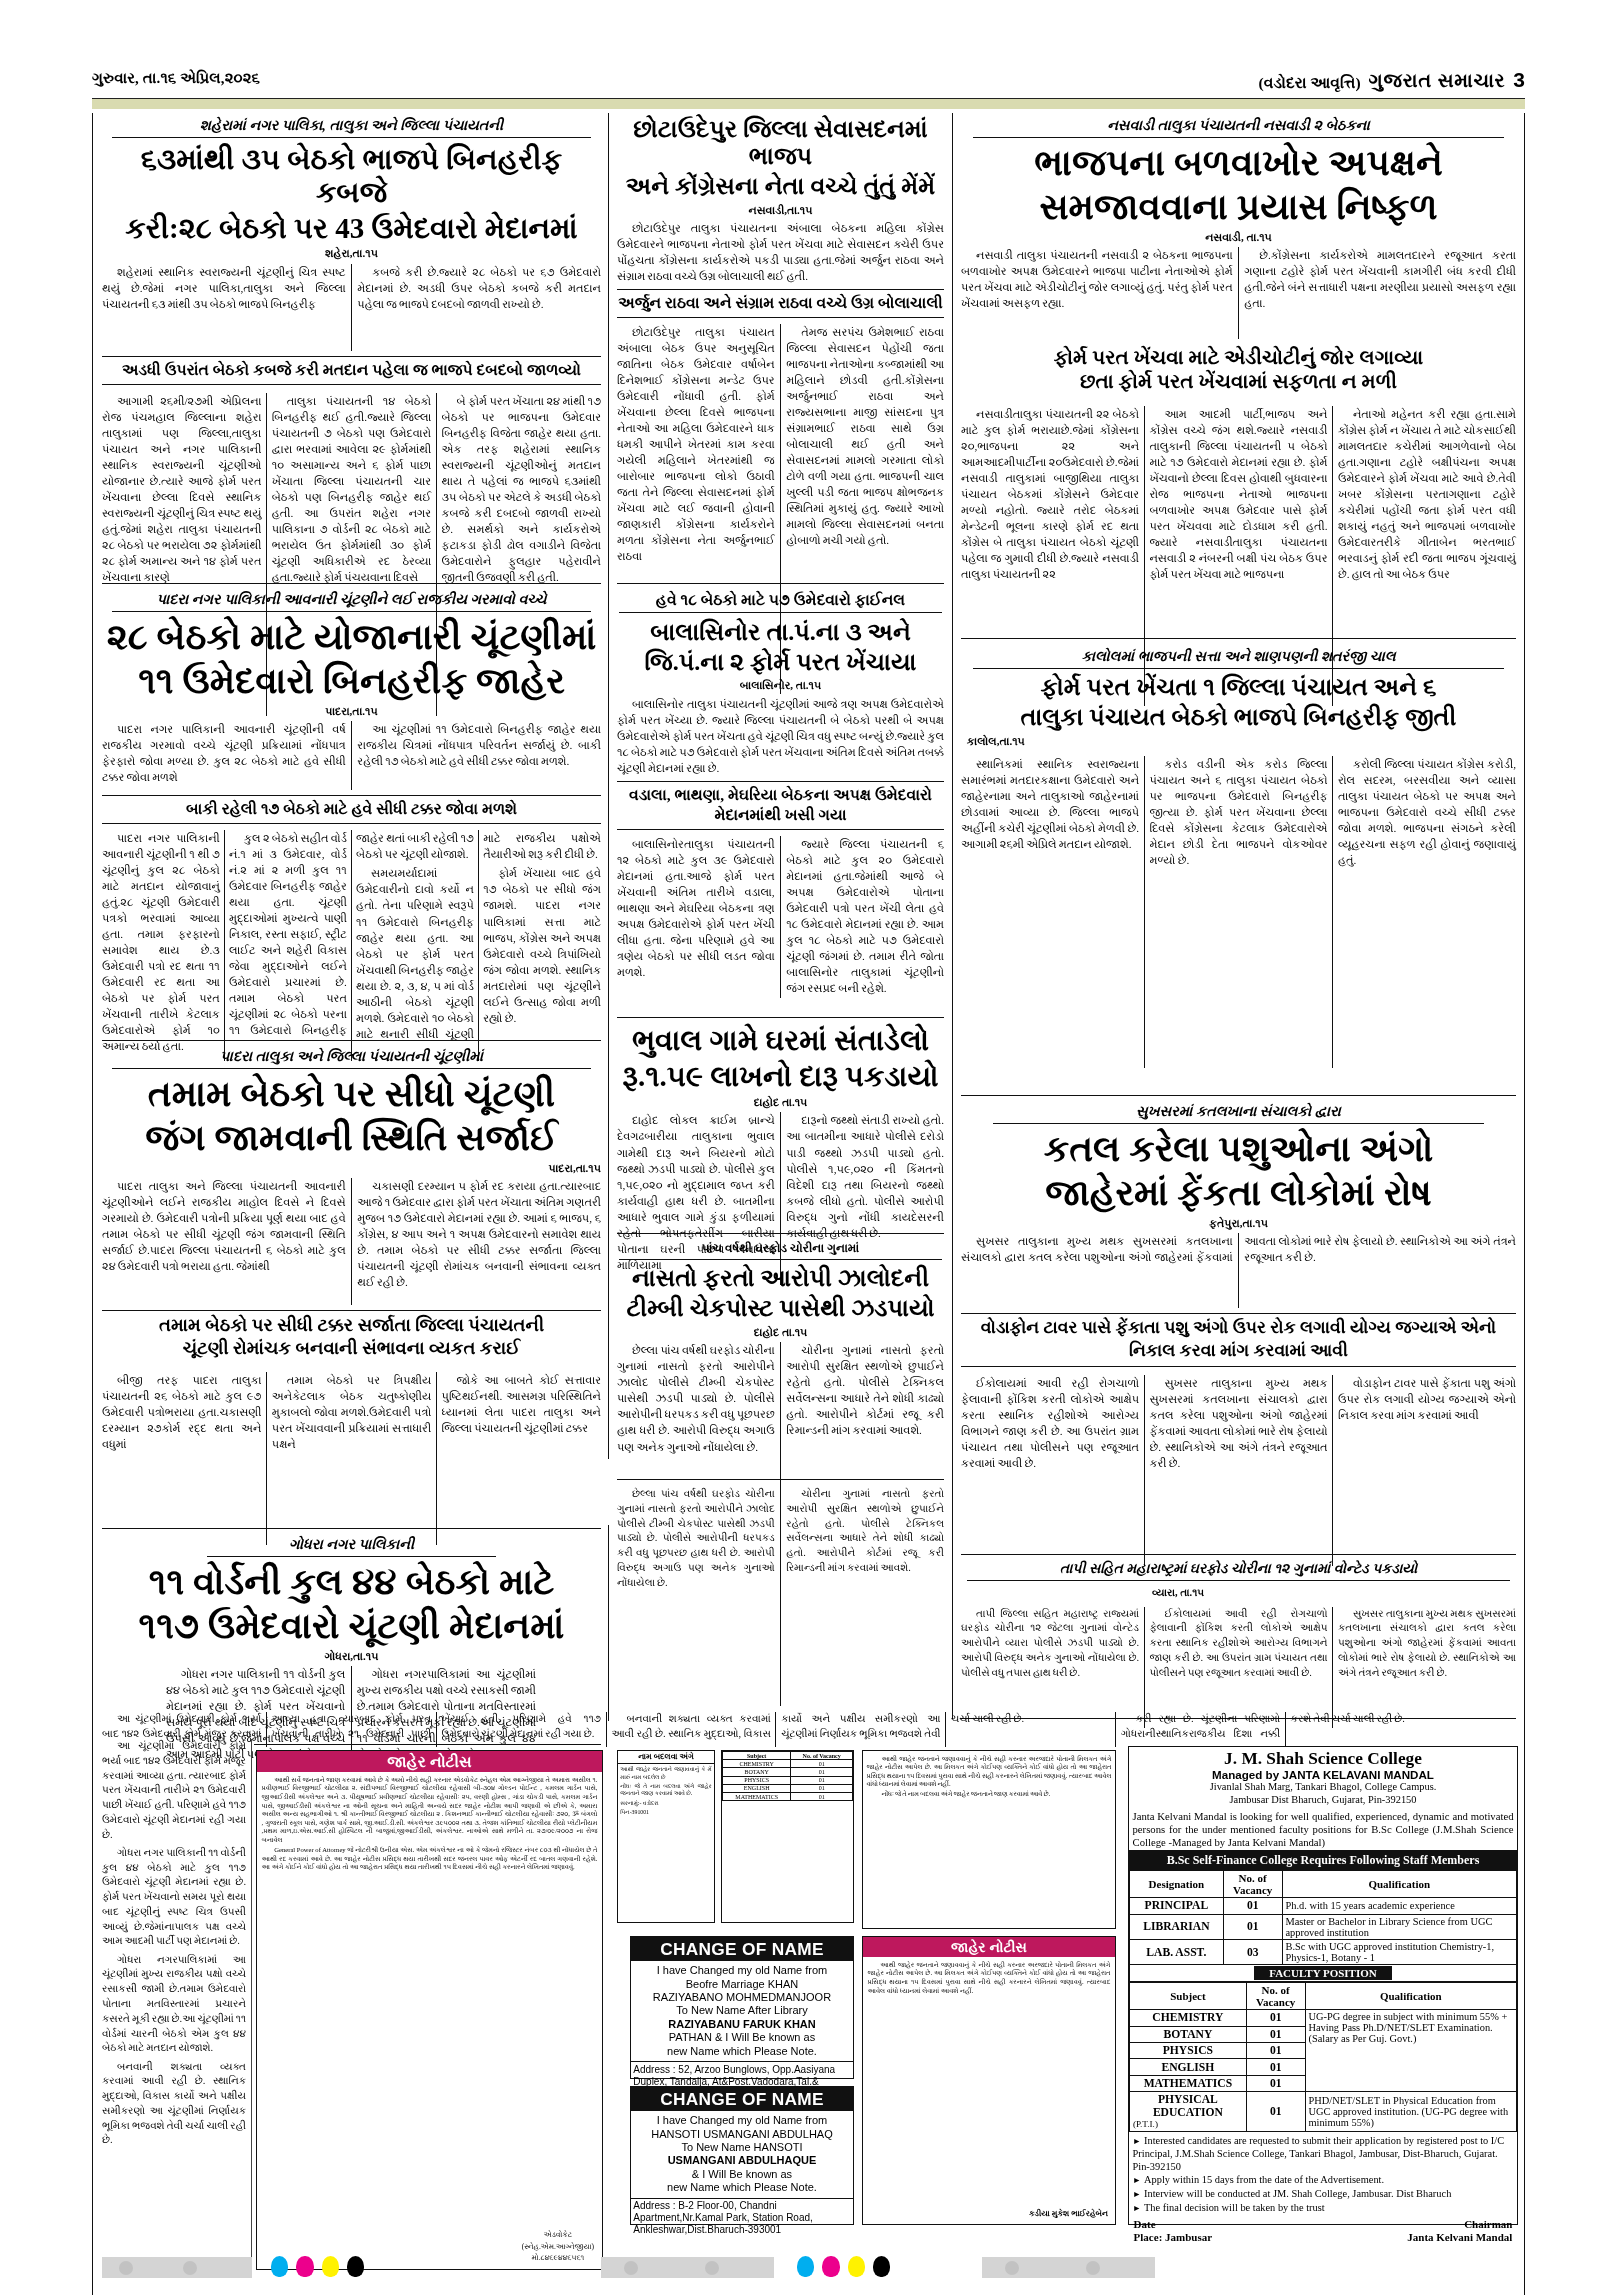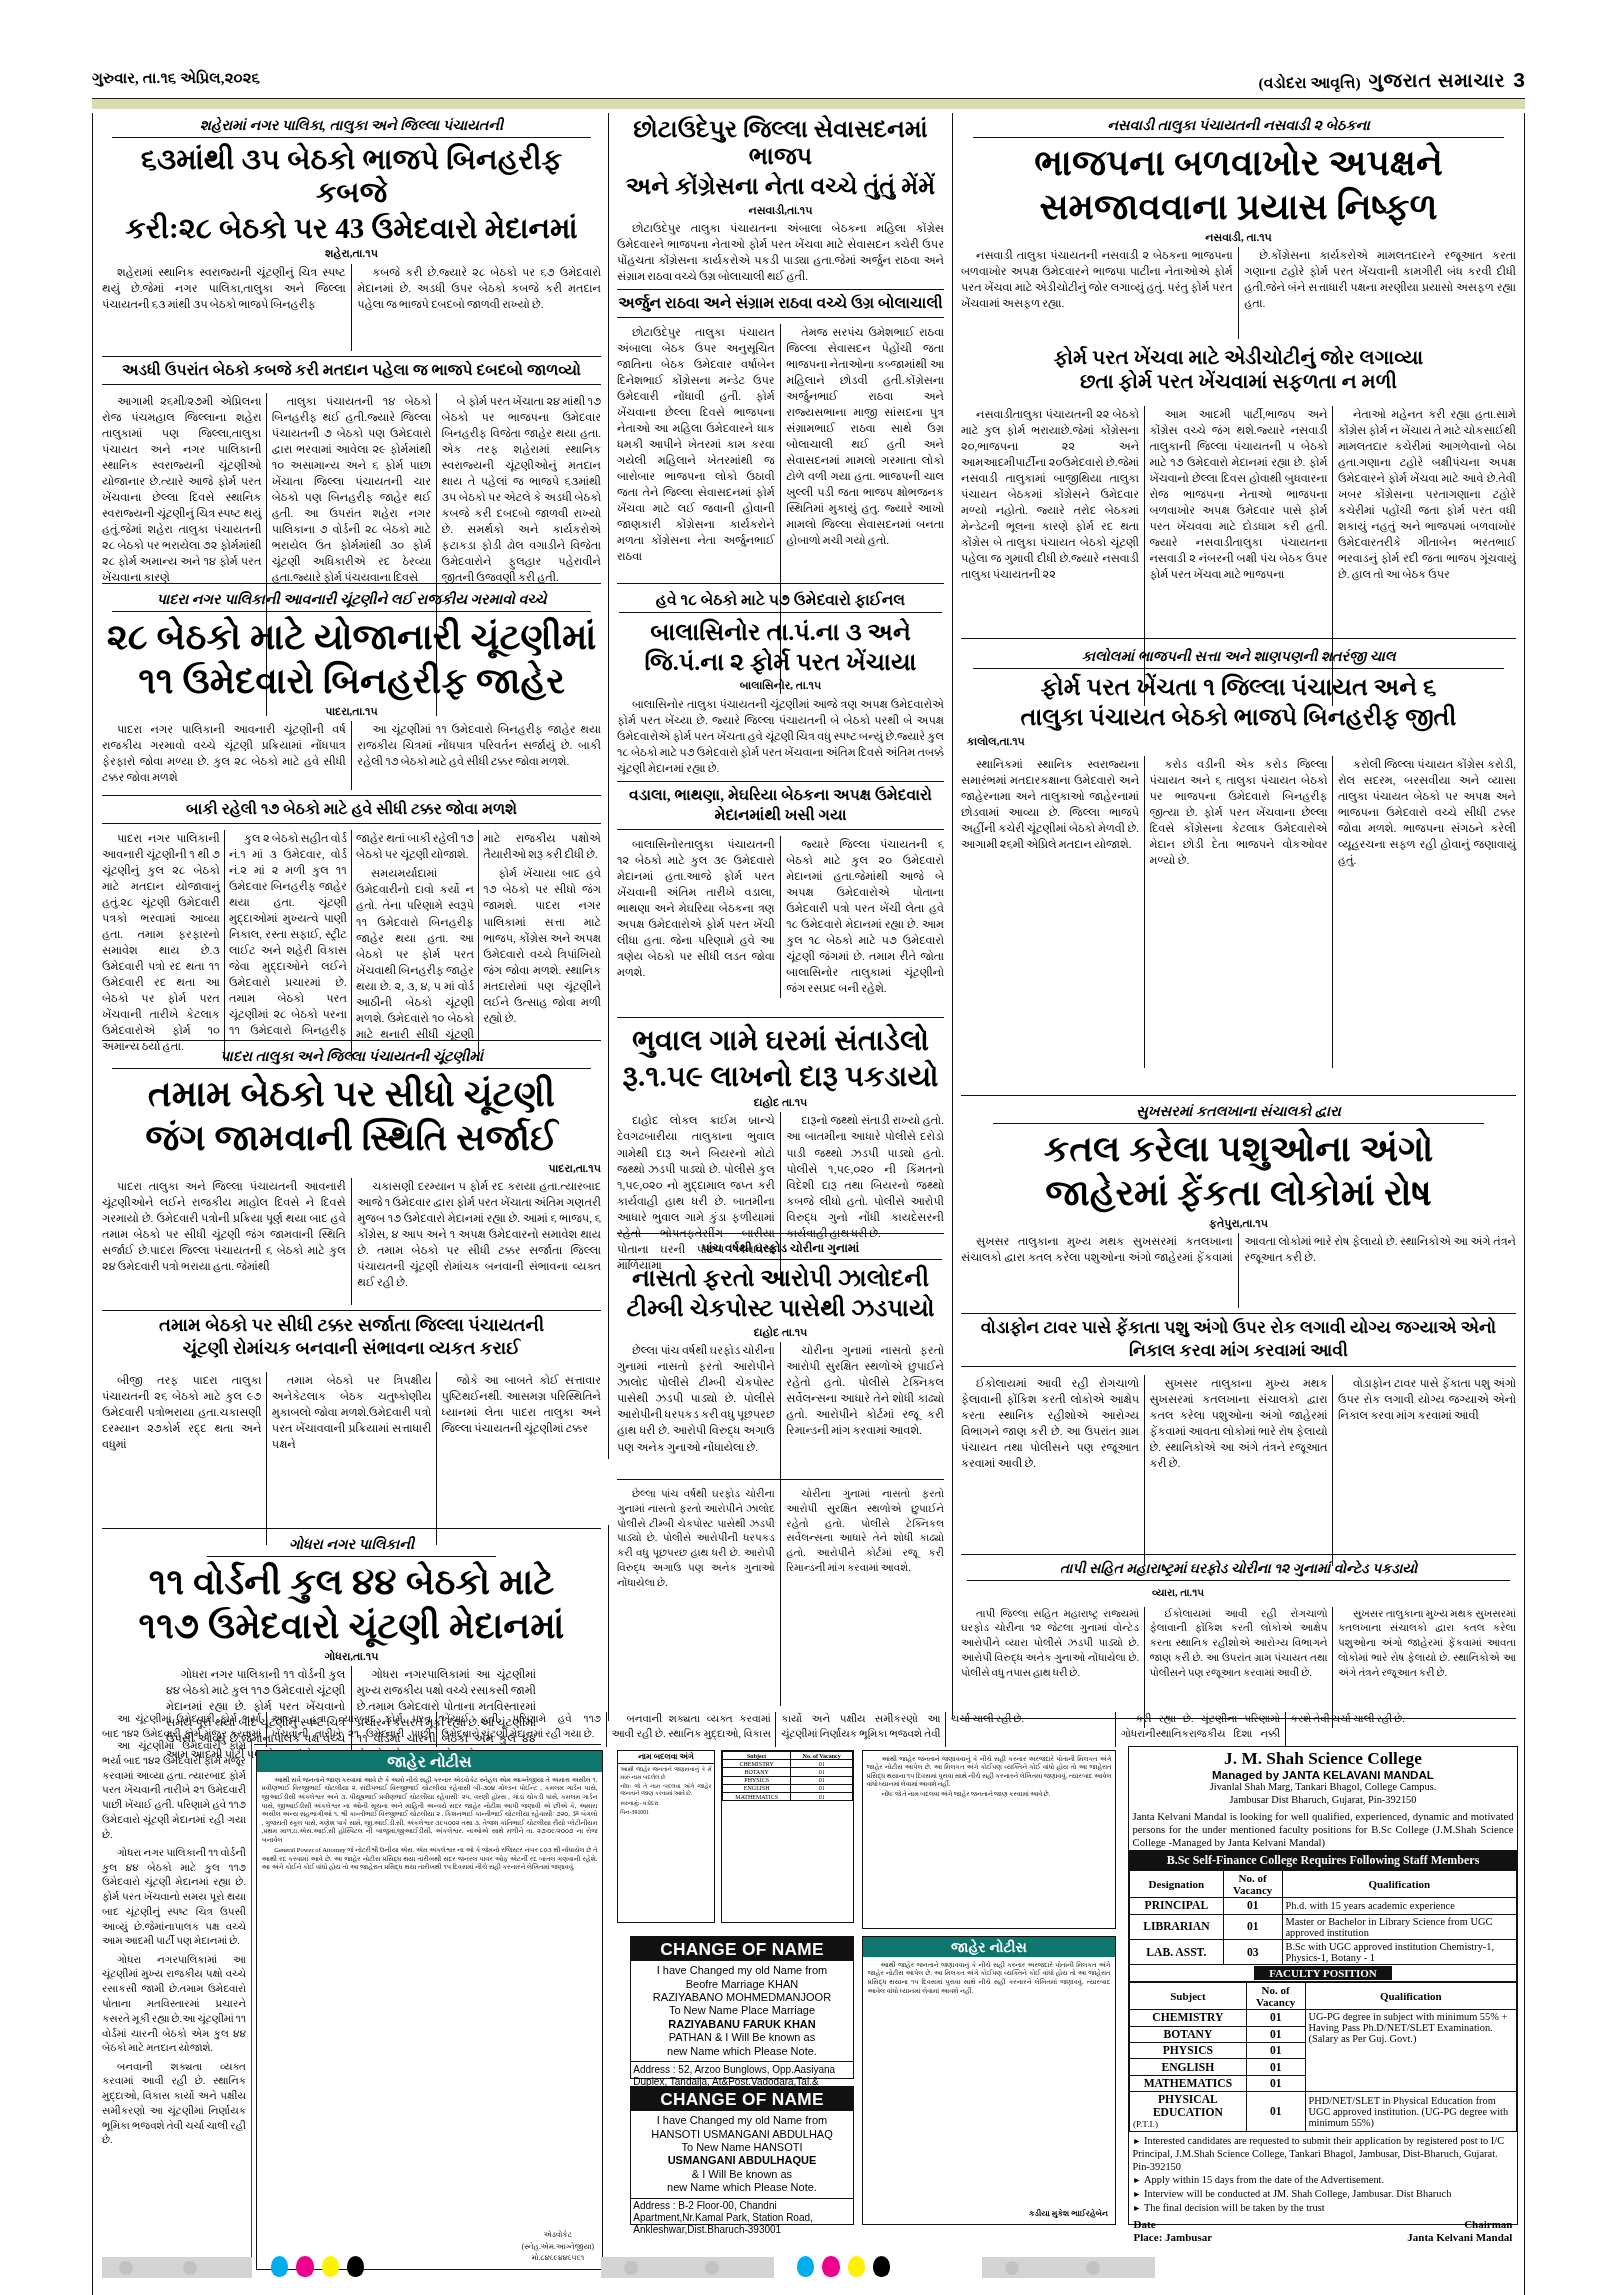--- a/index.html
+++ b/index.html
@@ -77,21 +77,21 @@
   table.clg-t td,table.clg-t th{border:0.6px solid #111;padding:1.2px 2.9px;vertical-align:middle;}
   table.clg-t th{font-weight:bold;text-align:center;font-size:11px;}
   .td-desig{font-weight:bold;font-size:11.6px;text-align:center;}
   .td-num{font-weight:bold;text-align:center;font-size:11.6px;}
   .clg-notes{font-size:10.4px;line-height:1.25;padding:2.3px 3.5px;}
   .clg-notes li{list-style:none;margin-bottom:0.6px;}
   .clg-notes .arr{font-size:8.7px;margin-right:2.9px;}
   .clg-sign{display:flex;justify-content:space-between;font-size:11px;font-weight:bold;padding:1.2px 4.6px 2.3px 4.6px;line-height:1.25;}
 
   
-  .notice-bar{background:#0f766e;color:#fff;text-align:center;font-weight:bold;font-size:15.6px;padding:1.7px 0;}
+  .notice-bar{background:#be185d;color:#fff;text-align:center;font-weight:bold;font-size:15.6px;padding:1.7px 0;}
   .notice-body{font-size:9.2px;line-height:1.33;text-align:justify;padding:2.9px 4px;}
   .notice-body p{margin:0 0 2.3px 0;text-indent:12.7px;}
   .micro{font-size:6.6px;line-height:1.3;text-align:justify;}
   .micro p{margin:0 0 1.7px 0;}
 
   
   table.tiny{width:100%;border-collapse:collapse;font-size:6px;}
   table.tiny td,table.tiny th{border:0.6px solid #111;padding:0.6px 1.2px;text-align:center;}
 
   
@@ -381,21 +381,21 @@
     </tbody>
       </table>
   </div>
 
   <div class="adbox" style="left:630px;top:1936px;width:224px;height:143px;">
     <div class="adbar ad-cn-title">CHANGE OF NAME</div>
     <div class="ad-cn-body">
       <div>I have Changed my old Name from</div>
       <div>Beofre Marriage  KHAN</div>
       <div>RAZIYABANO MOHMEDMANJOOR</div>
-      <div>To New Name Place Marriage</div>
+      <div>To New Name After Library</div>
       <div class="bold">RAZIYABANU FARUK KHAN</div>
       <div>PATHAN &amp; I Will Be known as</div>
       <div>new Name which Please Note.</div>
     </div>
     <div class="ad-cn-addr">Address : 52, Arzoo Bunglows, Opp.Aasiyana Duplex, Tandalja, At&amp;Post.Vadodara,Tal.&amp; Dist.Vadodara.</div>
   </div>
 
   <div class="adbox" style="left:630px;top:2086px;width:224px;height:139px;">
     <div class="adbar ad-cn-title">CHANGE OF NAME</div>
     <div class="ad-cn-body">

